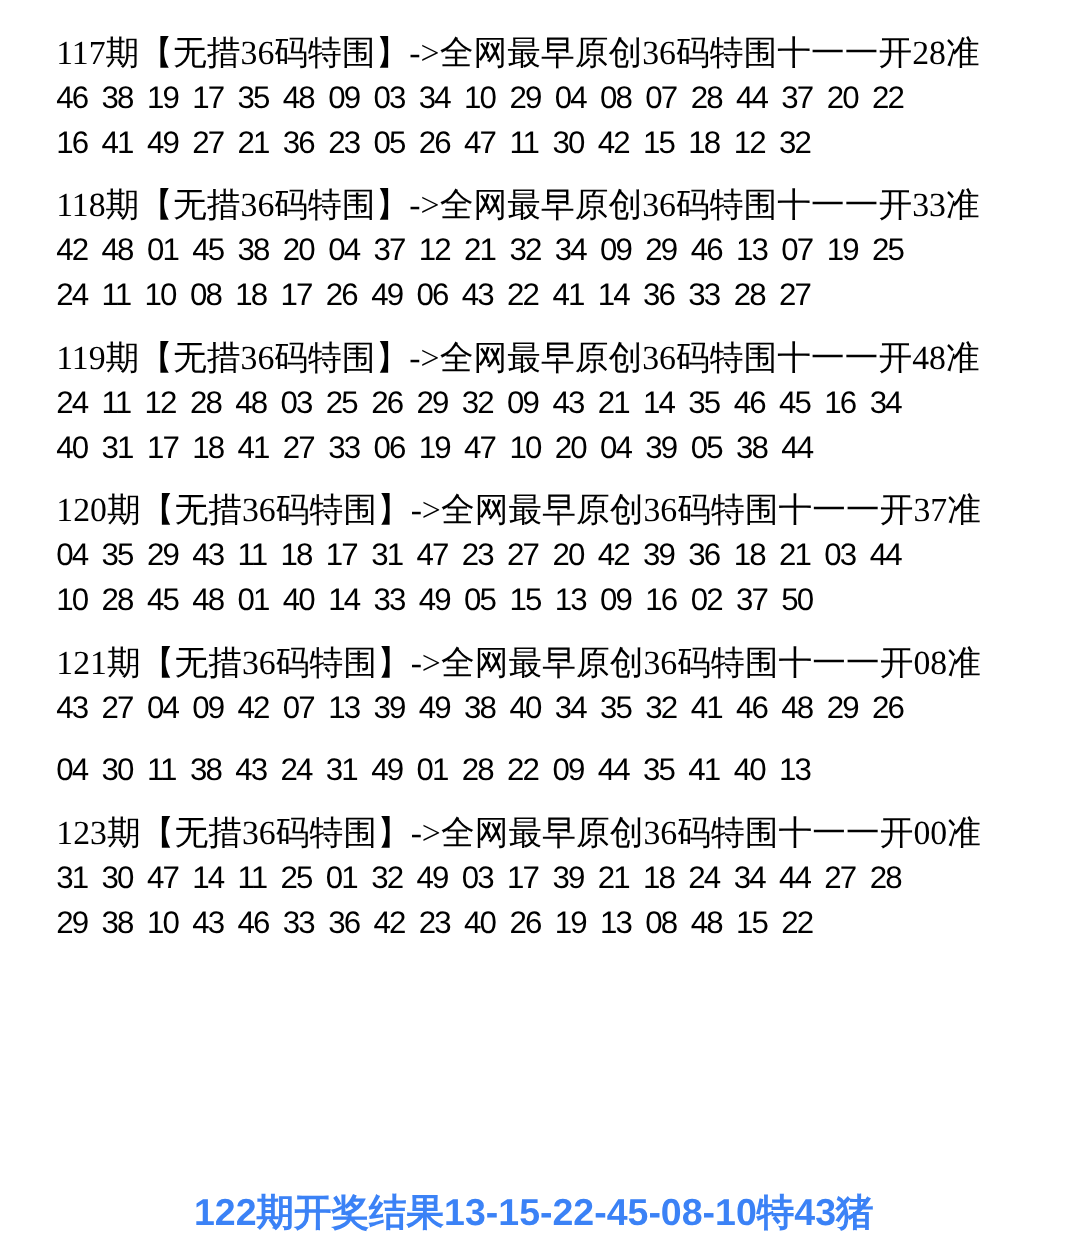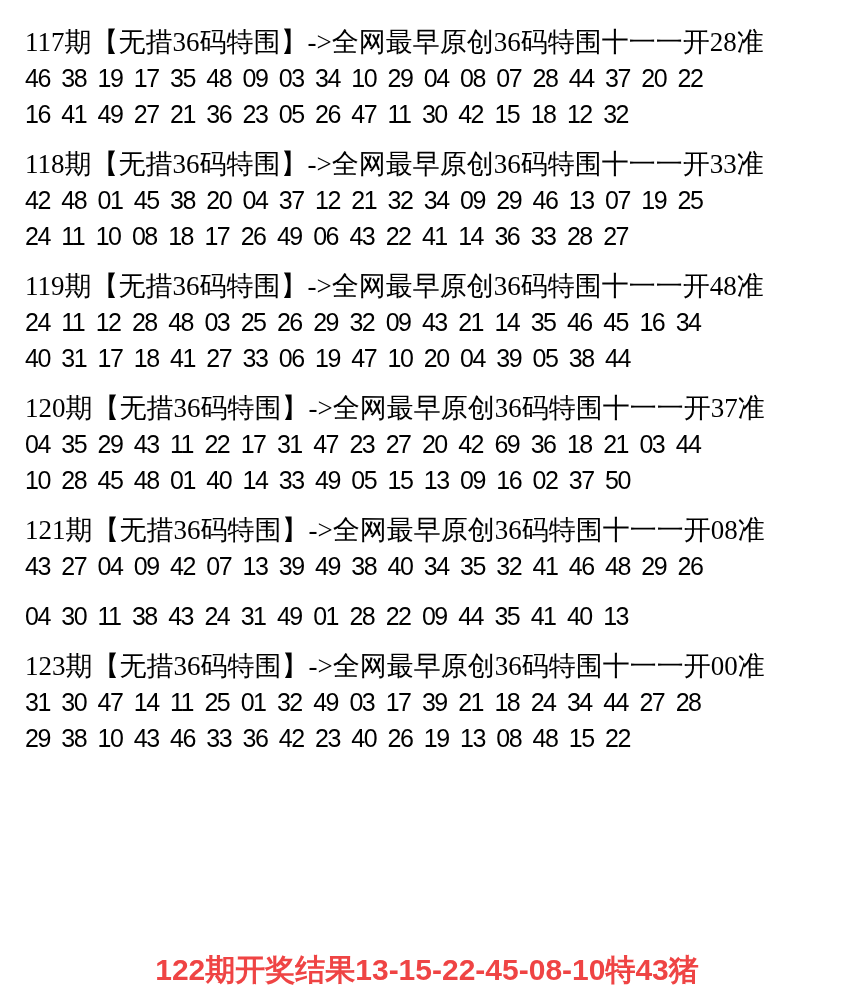--- a/index.html
+++ b/index.html
@@ -15,20 +15,21 @@
     color: #000000;
   }
   .content {
     position: absolute;
     top: 24px;
     left: 25px;
     right: 14px;
   }
   .block {
     margin-bottom: 14px;
+    margin-left: 20px;
   }
   .block-header {
     font-family: "Liberation Serif", "DejaVu Serif", serif;
     font-size: 27px;
     line-height: 36px;
     white-space: nowrap;
     color: #000000;
   }
   .num-row {
     font-family: "Liberation Sans", "DejaVu Sans", sans-serif;
@@ -41,21 +42,21 @@
   }
   .footer {
     position: absolute;
     top: 950px;
     left: 0;
     width: 100%;
     text-align: center;
     font-family: "Liberation Sans", "DejaVu Sans", sans-serif;
     font-size: 30px;
     font-weight: bold;
-    color: #ef4444;
+    color: #3b82f6;
   }
 </style>
 </head>
 <body>
 
 <div class="content">
 
   <section class="block">
     <div class="block-header">117期【无措36码特围】-&gt;全网最早原创36码特围十一一开28准</div>
     <div class="num-row">46 38 19 17 35 48 09 03 34 10 29 04 08 07 28 44 37 20 22</div>
@@ -69,21 +70,21 @@
   </section>
 
   <section class="block">
     <div class="block-header">119期【无措36码特围】-&gt;全网最早原创36码特围十一一开48准</div>
     <div class="num-row">24 11 12 28 48 03 25 26 29 32 09 43 21 14 35 46 45 16 34</div>
     <div class="num-row">40 31 17 18 41 27 33 06 19 47 10 20 04 39 05 38 44</div>
   </section>
 
   <section class="block">
     <div class="block-header">120期【无措36码特围】-&gt;全网最早原创36码特围十一一开37准</div>
-    <div class="num-row">04 35 29 43 11 22 17 31 47 23 27 20 42 69 36 18 21 03 44</div>
+    <div class="num-row">04 35 29 43 11 18 17 31 47 23 27 20 42 39 36 18 21 03 44</div>
     <div class="num-row">10 28 45 48 01 40 14 33 49 05 15 13 09 16 02 37 50</div>
   </section>
 
   <section class="block">
     <div class="block-header">121期【无措36码特围】-&gt;全网最早原创36码特围十一一开08准</div>
     <div class="num-row">43 27 04 09 42 07 13 39 49 38 40 34 35 32 41 46 48 29 26</div>
   </section>
 
   <section class="block">
     <div class="num-row">04 30 11 38 43 24 31 49 01 28 22 09 44 35 41 40 13</div>

